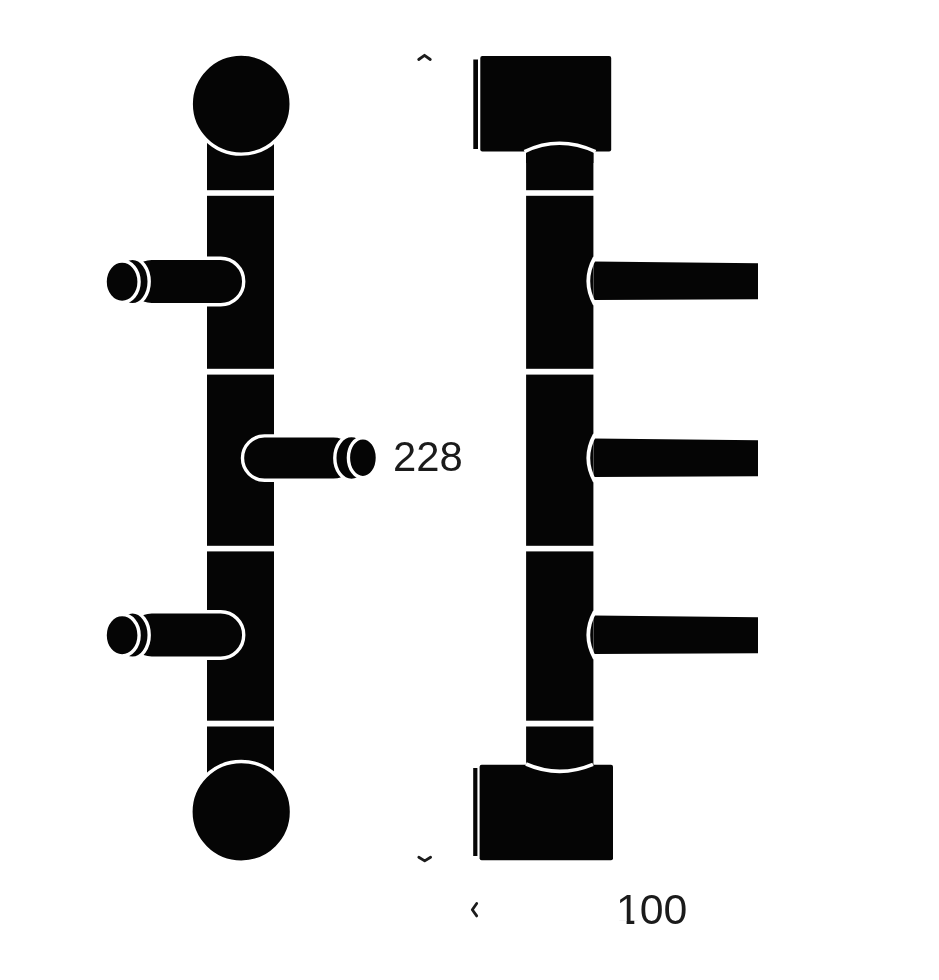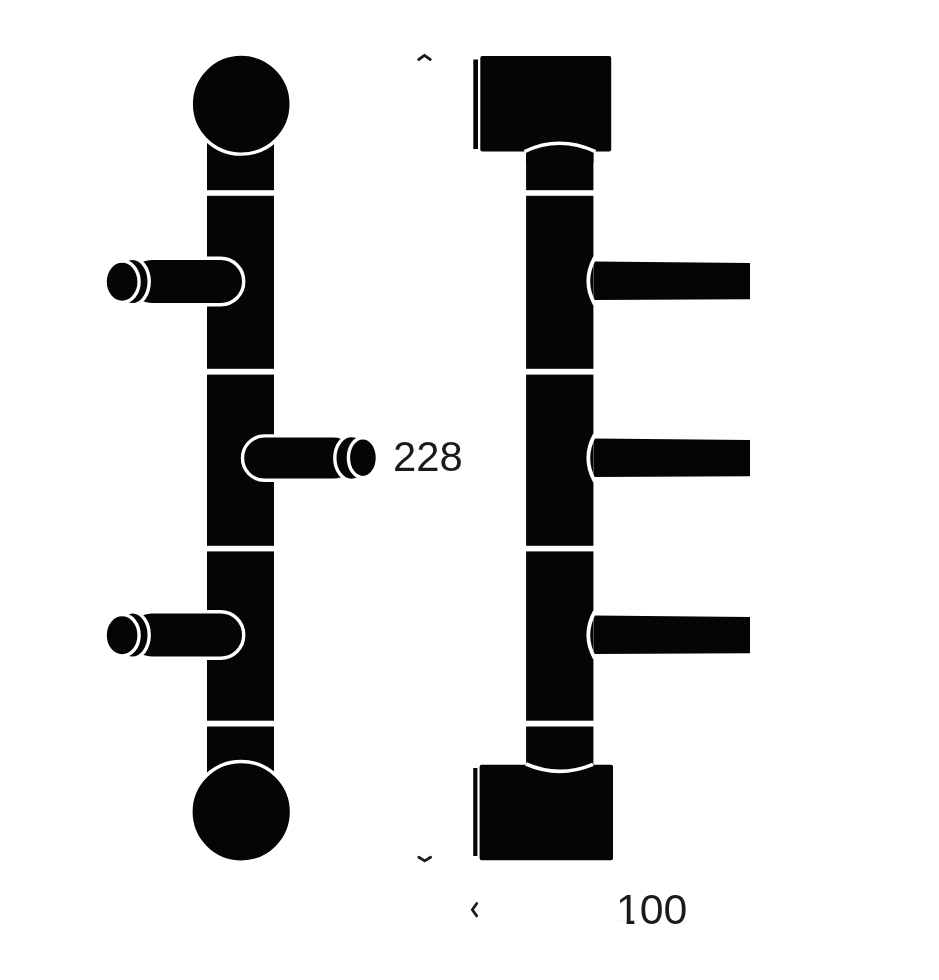--- a/index.html
+++ b/index.html
@@ -1,17 +1,17 @@
 <!DOCTYPE html>
 <html><head>
 <meta charset="utf-8">
 <style>
   html,body{margin:0;padding:0;background:#ffffff;}
   .stage{position:relative;width:750px;height:980px;background:#ffffff;overflow:hidden;
-         font-family:"Liberation Sans", sans-serif;}
+         font-family:"Liberation Sans", sans-serif;padding-left:8px;}
   svg{position:absolute;left:0;top:0;}
 </style>
 </head>
 <body>
 <div class="stage">
 <svg width="939" height="980" viewBox="0 0 939 980">
 
   <rect x="207" y="104" width="67" height="708" fill="#050505"></rect>
 
   <circle cx="241.2" cy="104.1" r="50" fill="#050505" stroke="#ffffff" stroke-width="3.4"></circle>

